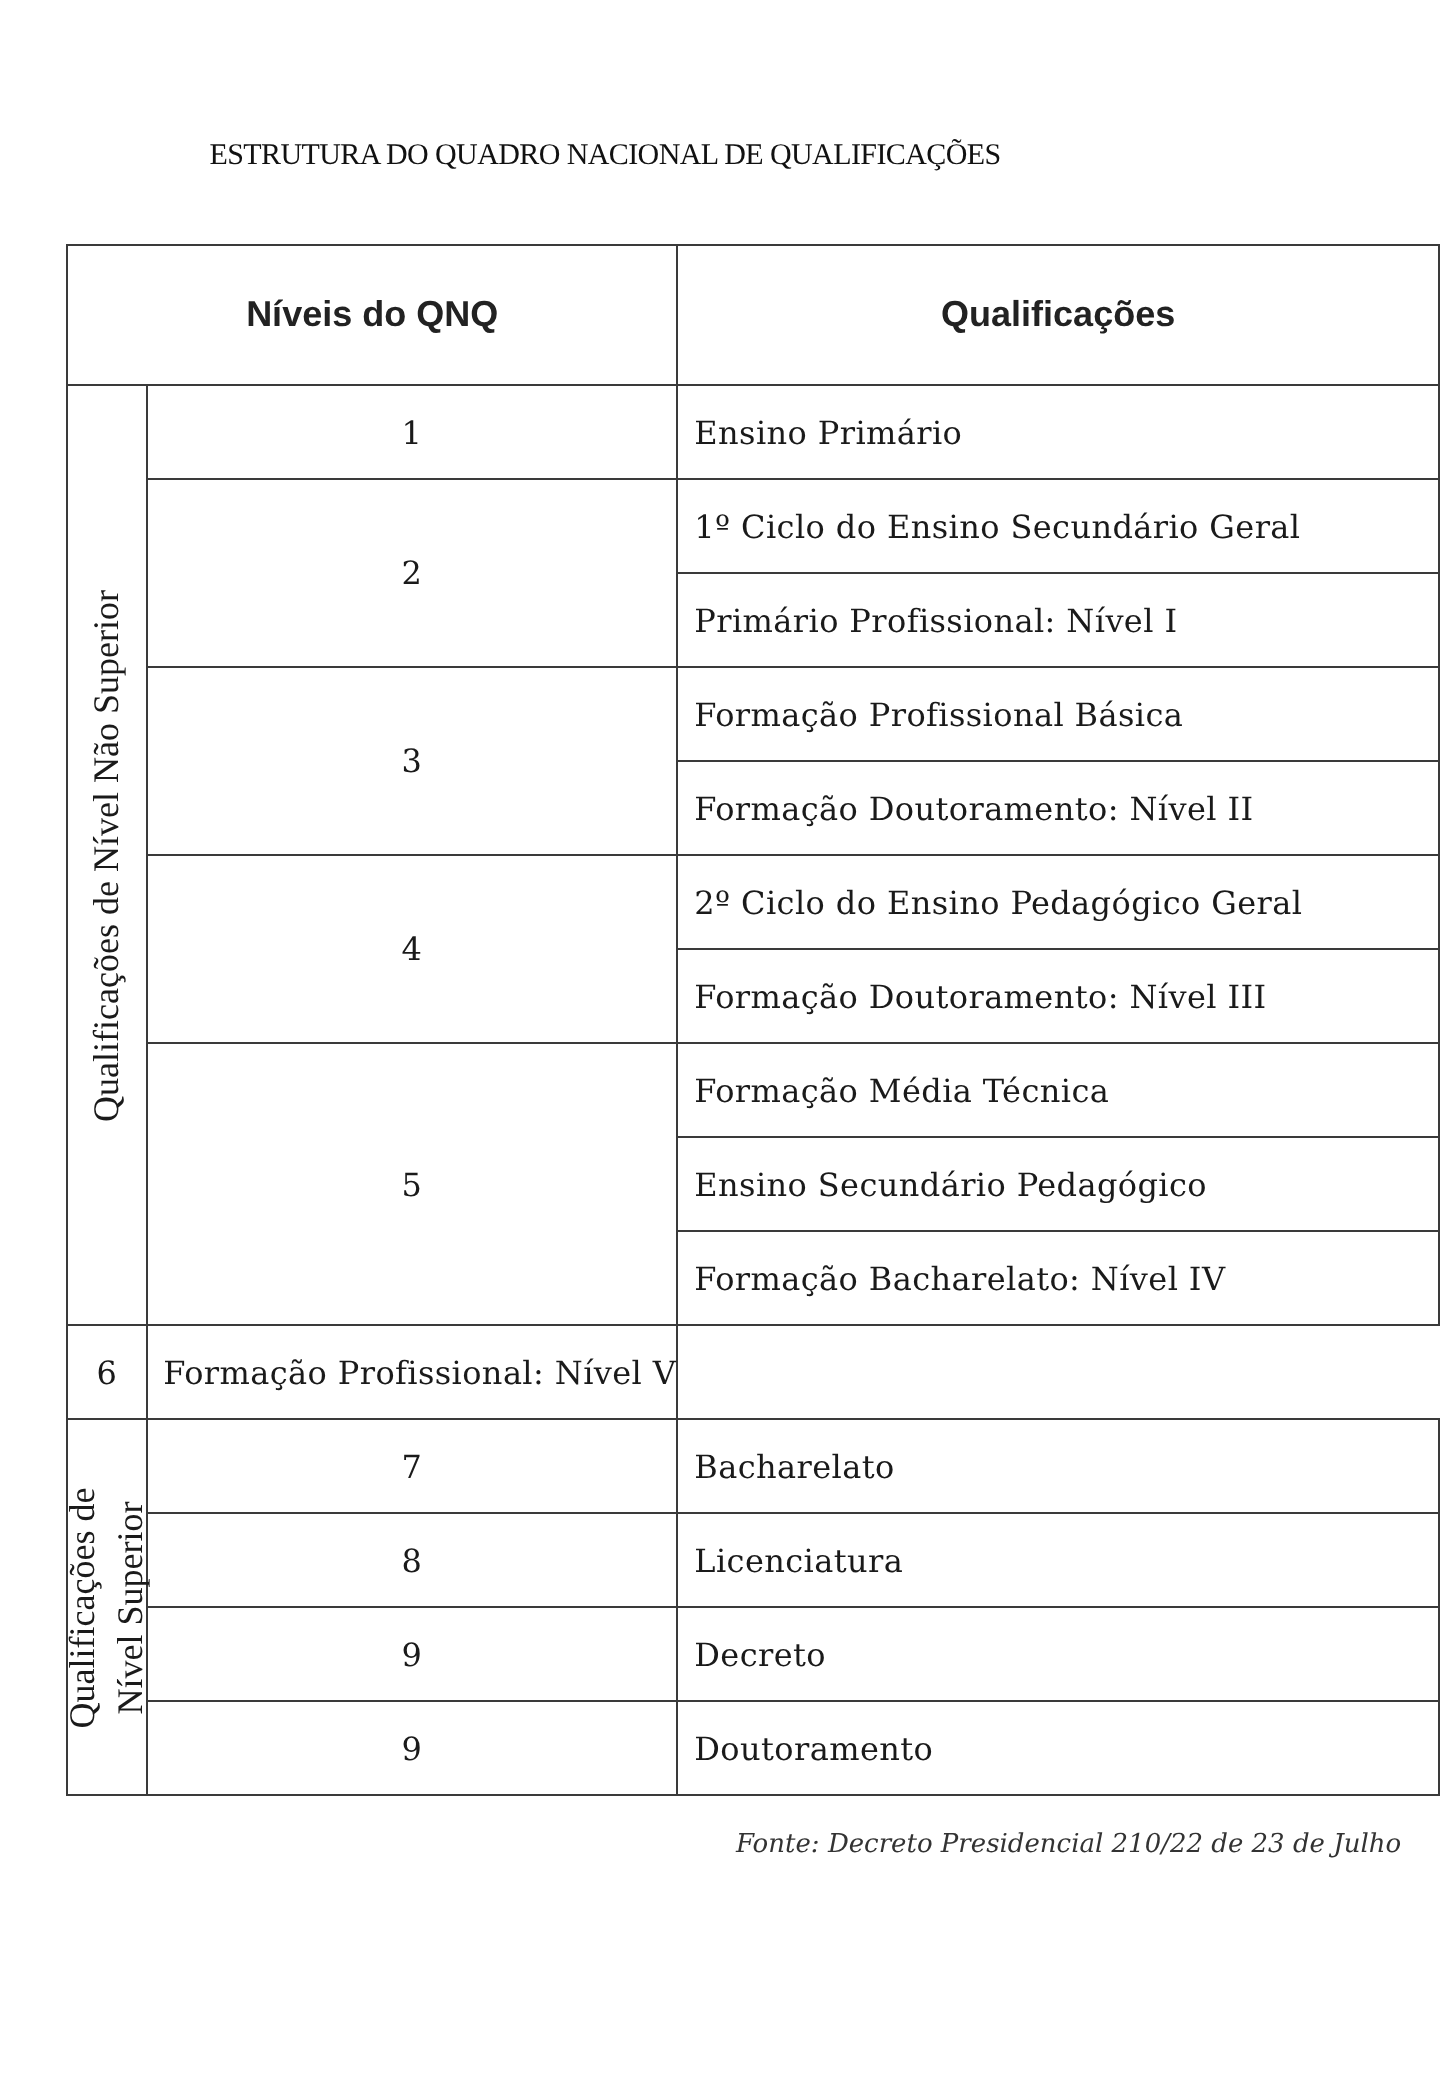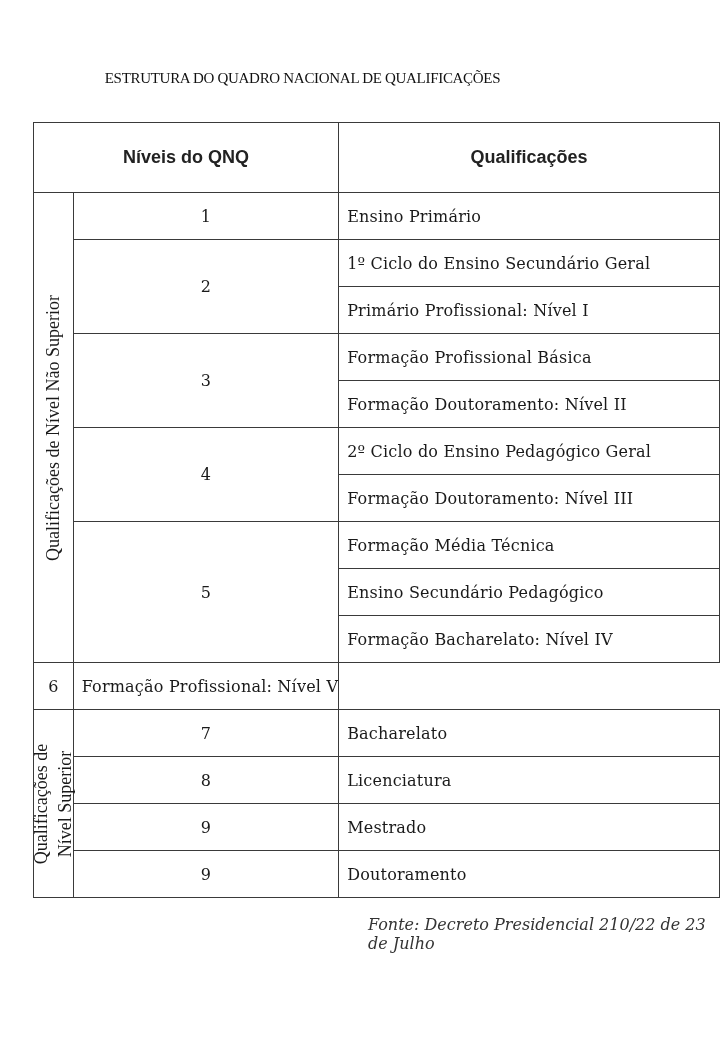--- a/index.html
+++ b/index.html
@@ -6,21 +6,21 @@
   body { width:720px; height:1040px; position:relative; font-family:"DejaVu Serif", serif; color:#1a1a1a; }
   .title { position:absolute; top:70px; left:0; width:605px; text-align:center; font-family:"Liberation Serif", serif; font-size:15px; letter-spacing:-0.3px; color:#111; }
   table { position:absolute; top:122px; left:33px; border-collapse:collapse; table-layout:fixed; }
   td, th { border:1.4px solid #3a3a3a; padding:0; }
   th { height:69px; font-family:Liberation Sans, sans-serif; font-size:18px; font-weight:bold; color:#222; }
   td { height:46px; font-size:16px; }
   .lvl { text-align:center; font-size:16px; }
   .q { padding-left:8px; white-space:nowrap; letter-spacing:0.2px; }
   .group { position:relative; }
   .vtext { position:absolute; left:50%; top:50%; transform:translate(-50%,-50%) rotate(-90deg); white-space:nowrap; font-family:"Liberation Serif", serif; font-size:18px; text-align:center; line-height:24px; }
-  .source { position:absolute; top:915px; left:368px; font-style:italic; font-size:16px; color:#333; }
+  .source { position:absolute; top:915px; left:368px; font-style:italic; font-size:13px; color:#333; }
 </style>
 </head>
 <body>
 
 <div class="title">ESTRUTURA DO QUADRO NACIONAL DE QUALIFICAÇÕES</div>
 
 <table>
   <colgroup>
       <col style="width:80px">
       <col style="width:98px">
@@ -84,21 +84,21 @@
     </td>
     <td class="lvl">7</td>
     <td class="q">Bacharelato</td>
   </tr>
   <tr>
     <td class="lvl">8</td>
     <td class="q">Licenciatura</td>
   </tr>
   <tr>
     <td class="lvl">9</td>
-    <td class="q">Mestrado</td>
+    <td class="q">Decreto</td>
   </tr>
   <tr>
     <td class="lvl">9</td>
     <td class="q">Doutoramento</td>
   </tr>
 </tbody>
   </table>
 
 <div class="source">Fonte: Decreto Presidencial 210/22 de 23 de Julho</div>
 

